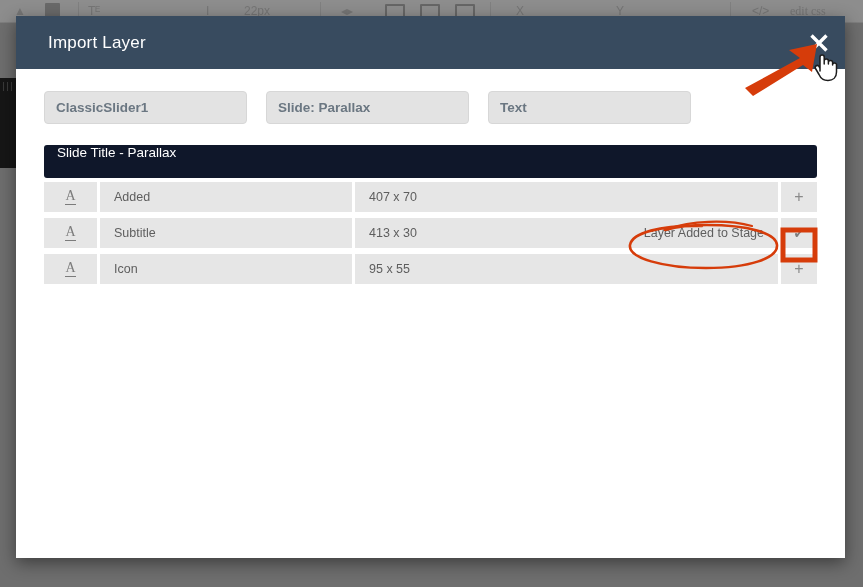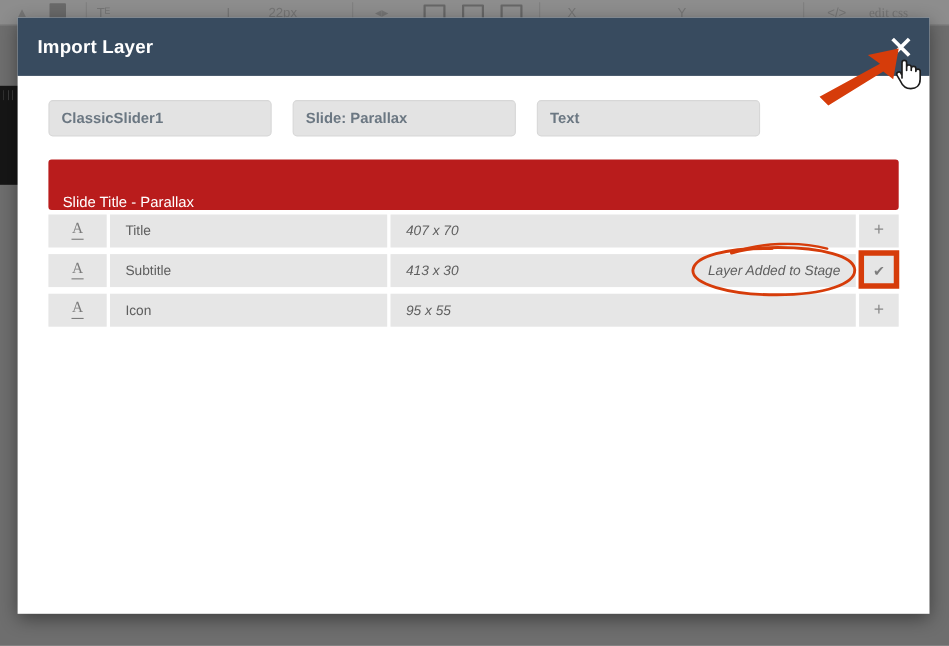--- a/index.html
+++ b/index.html
@@ -79,23 +79,22 @@
     height: 542px;
     background: #ffffff;
     box-shadow: 0 5px 16px rgba(0,0,0,.45);
   }
   #modal-header {
     height: 53px;
     background: #384b5f;
     display: flex;
     align-items: center;
     justify-content: space-between;
-    padding: 0 0 0 18px;
+    padding: 0 0 0 32px;
     position: relative;
-    font-weight: bold;
   }
   #modal-title {
     color: #ffffff;
     font-size: 17px;
     letter-spacing: .2px;
   }
   #modal-close {
     width: 53px;
     height: 53px;
     display: flex;
@@ -127,25 +126,25 @@
     align-items: center;
     padding: 0 11px;
     box-sizing: border-box;
     color: #6b7782;
     font-size: 13.5px;
     cursor: text;
   }
 
   
   .section-head {
-    height: 46px;
-    background: #b91c1c;
+    height: 33px;
+    background: #0f172a;
     border-radius: 3px;
     display: flex;
-    align-items: flex-end;
+    align-items: flex-start;
     padding: 0 13px;
     color: #ffffff;
     font-size: 13.5px;
     margin-bottom: 4px;
   }
 
   
   .layer-row {
     display: flex;
     align-items: stretch;
@@ -176,21 +175,20 @@
   .cell-name {
     width: 252px;
     padding-left: 14px;
     margin-right: 3px;
   }
   .cell-size {
     flex: 1 1 auto;
     padding-left: 14px;
     margin-right: 3px;
     position: relative;
-    font-style: italic;
   }
   .status-text {
     position: absolute;
     right: 14px;
     top: 50%;
     transform: translateY(-50%);
     color: #5e5e5e;
     white-space: nowrap;
   }
   .cell-action {
@@ -271,21 +269,21 @@
     <div class="section-head">
       <span>Slide Title - Parallax</span>
     </div>
 
     <div>
 
       <div class="layer-row">
         <div class="cell cell-type">
           <span class="type-glyph">A</span>
         </div>
-        <div class="cell cell-name">Title</div>
+        <div class="cell cell-name">Added</div>
         <div class="cell cell-size">
           <span>407 x 70</span>
           <span class="status-text"></span>
         </div>
         <div class="cell cell-action">+</div>
       </div>
 
       <div class="layer-row">
         <div class="cell cell-type">
           <span class="type-glyph">A</span>

